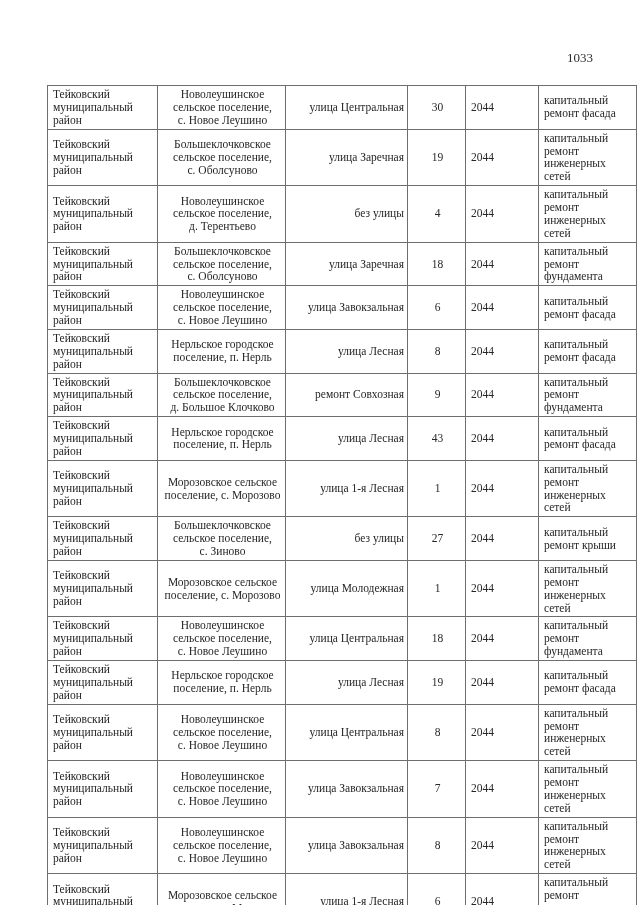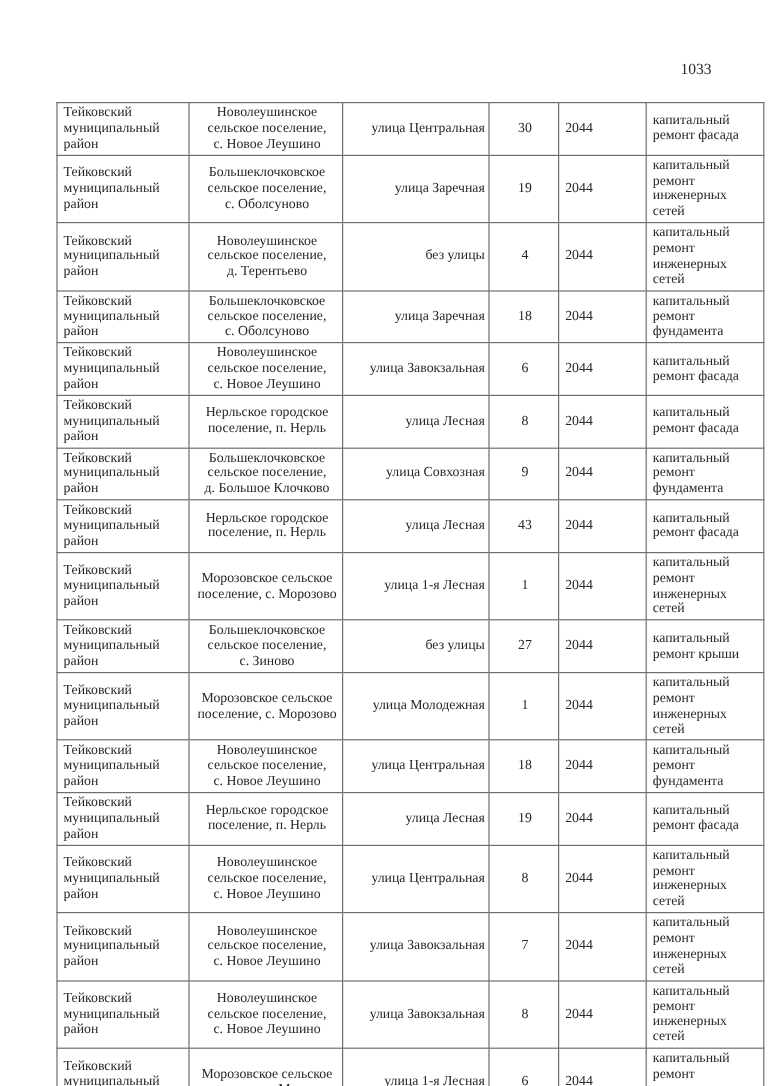--- a/index.html
+++ b/index.html
@@ -136,21 +136,21 @@
           <td class="col-work">капитальный
 ремонт фасада</td>
         </tr>
         <tr>
           <td class="col-district">Тейковский
 муниципальный
 район</td>
           <td class="col-settlement">Большеклочковское
 сельское поселение,
 д. Большое Клочково</td>
-          <td class="col-street">улица Совхозная</td>
+          <td class="col-street">ремонт Совхозная</td>
           <td class="col-house">9</td>
           <td class="col-year">2044</td>
           <td class="col-work">капитальный
 ремонт
 фундамента</td>
         </tr>
         <tr>
           <td class="col-district">Тейковский
 муниципальный
 район</td>

